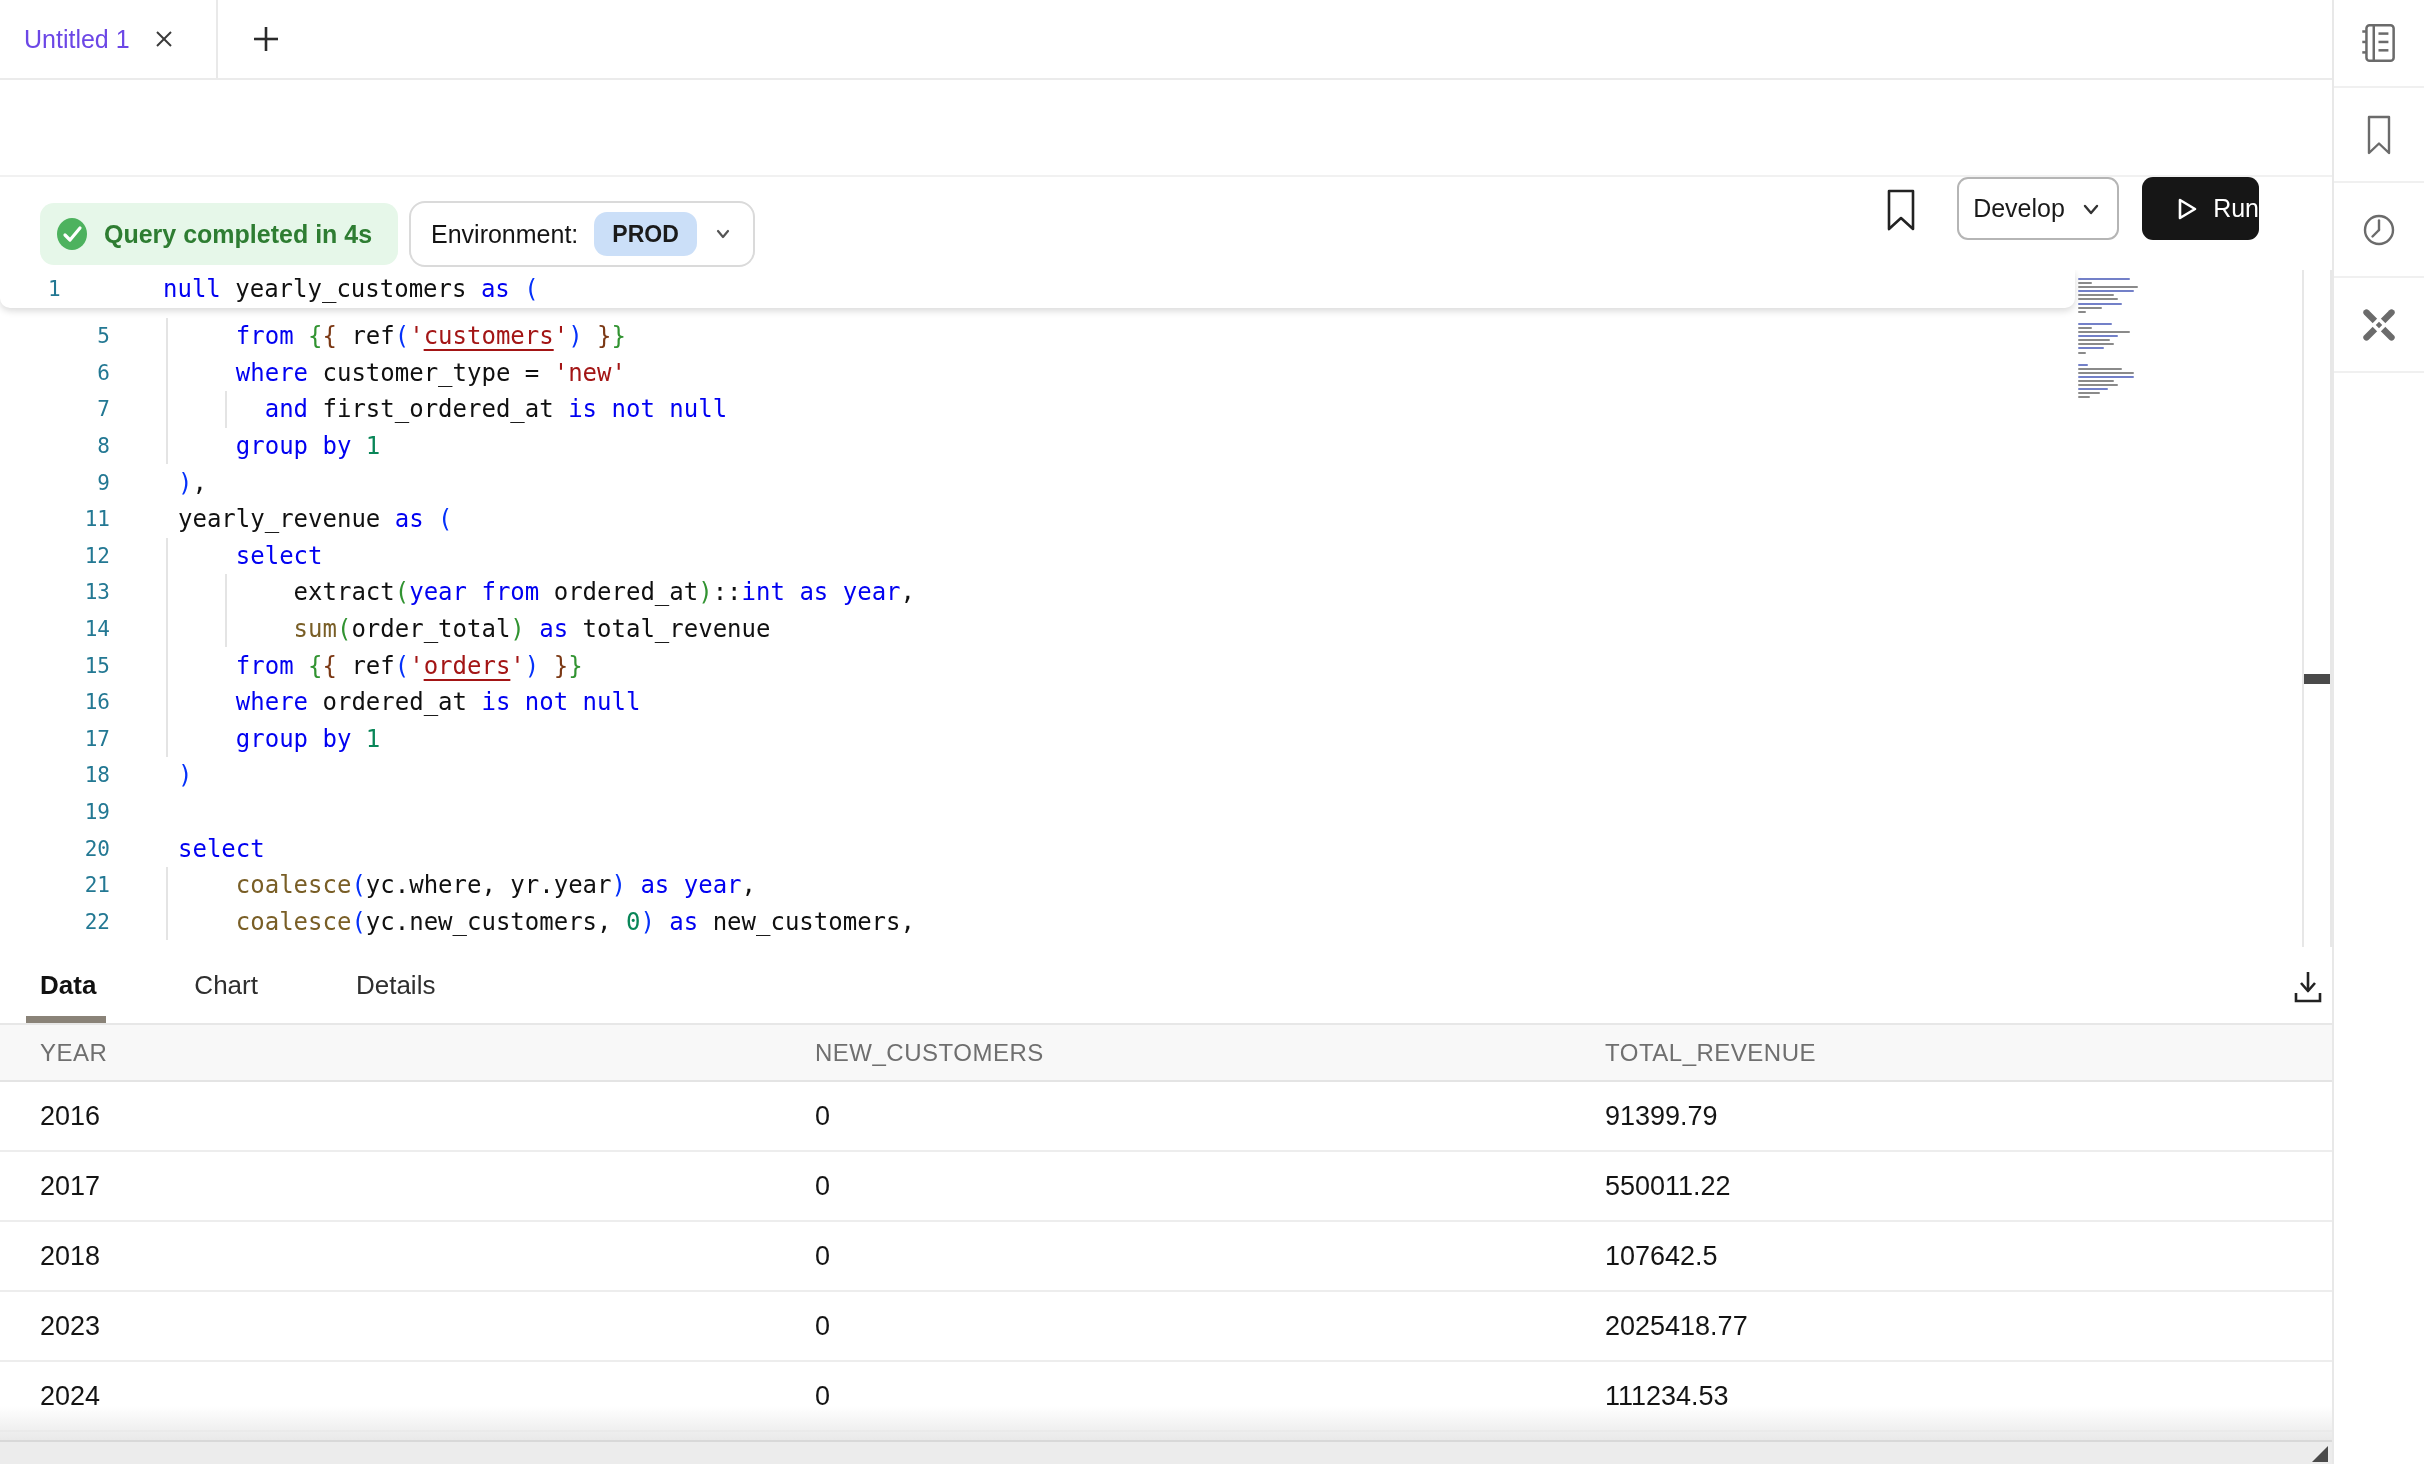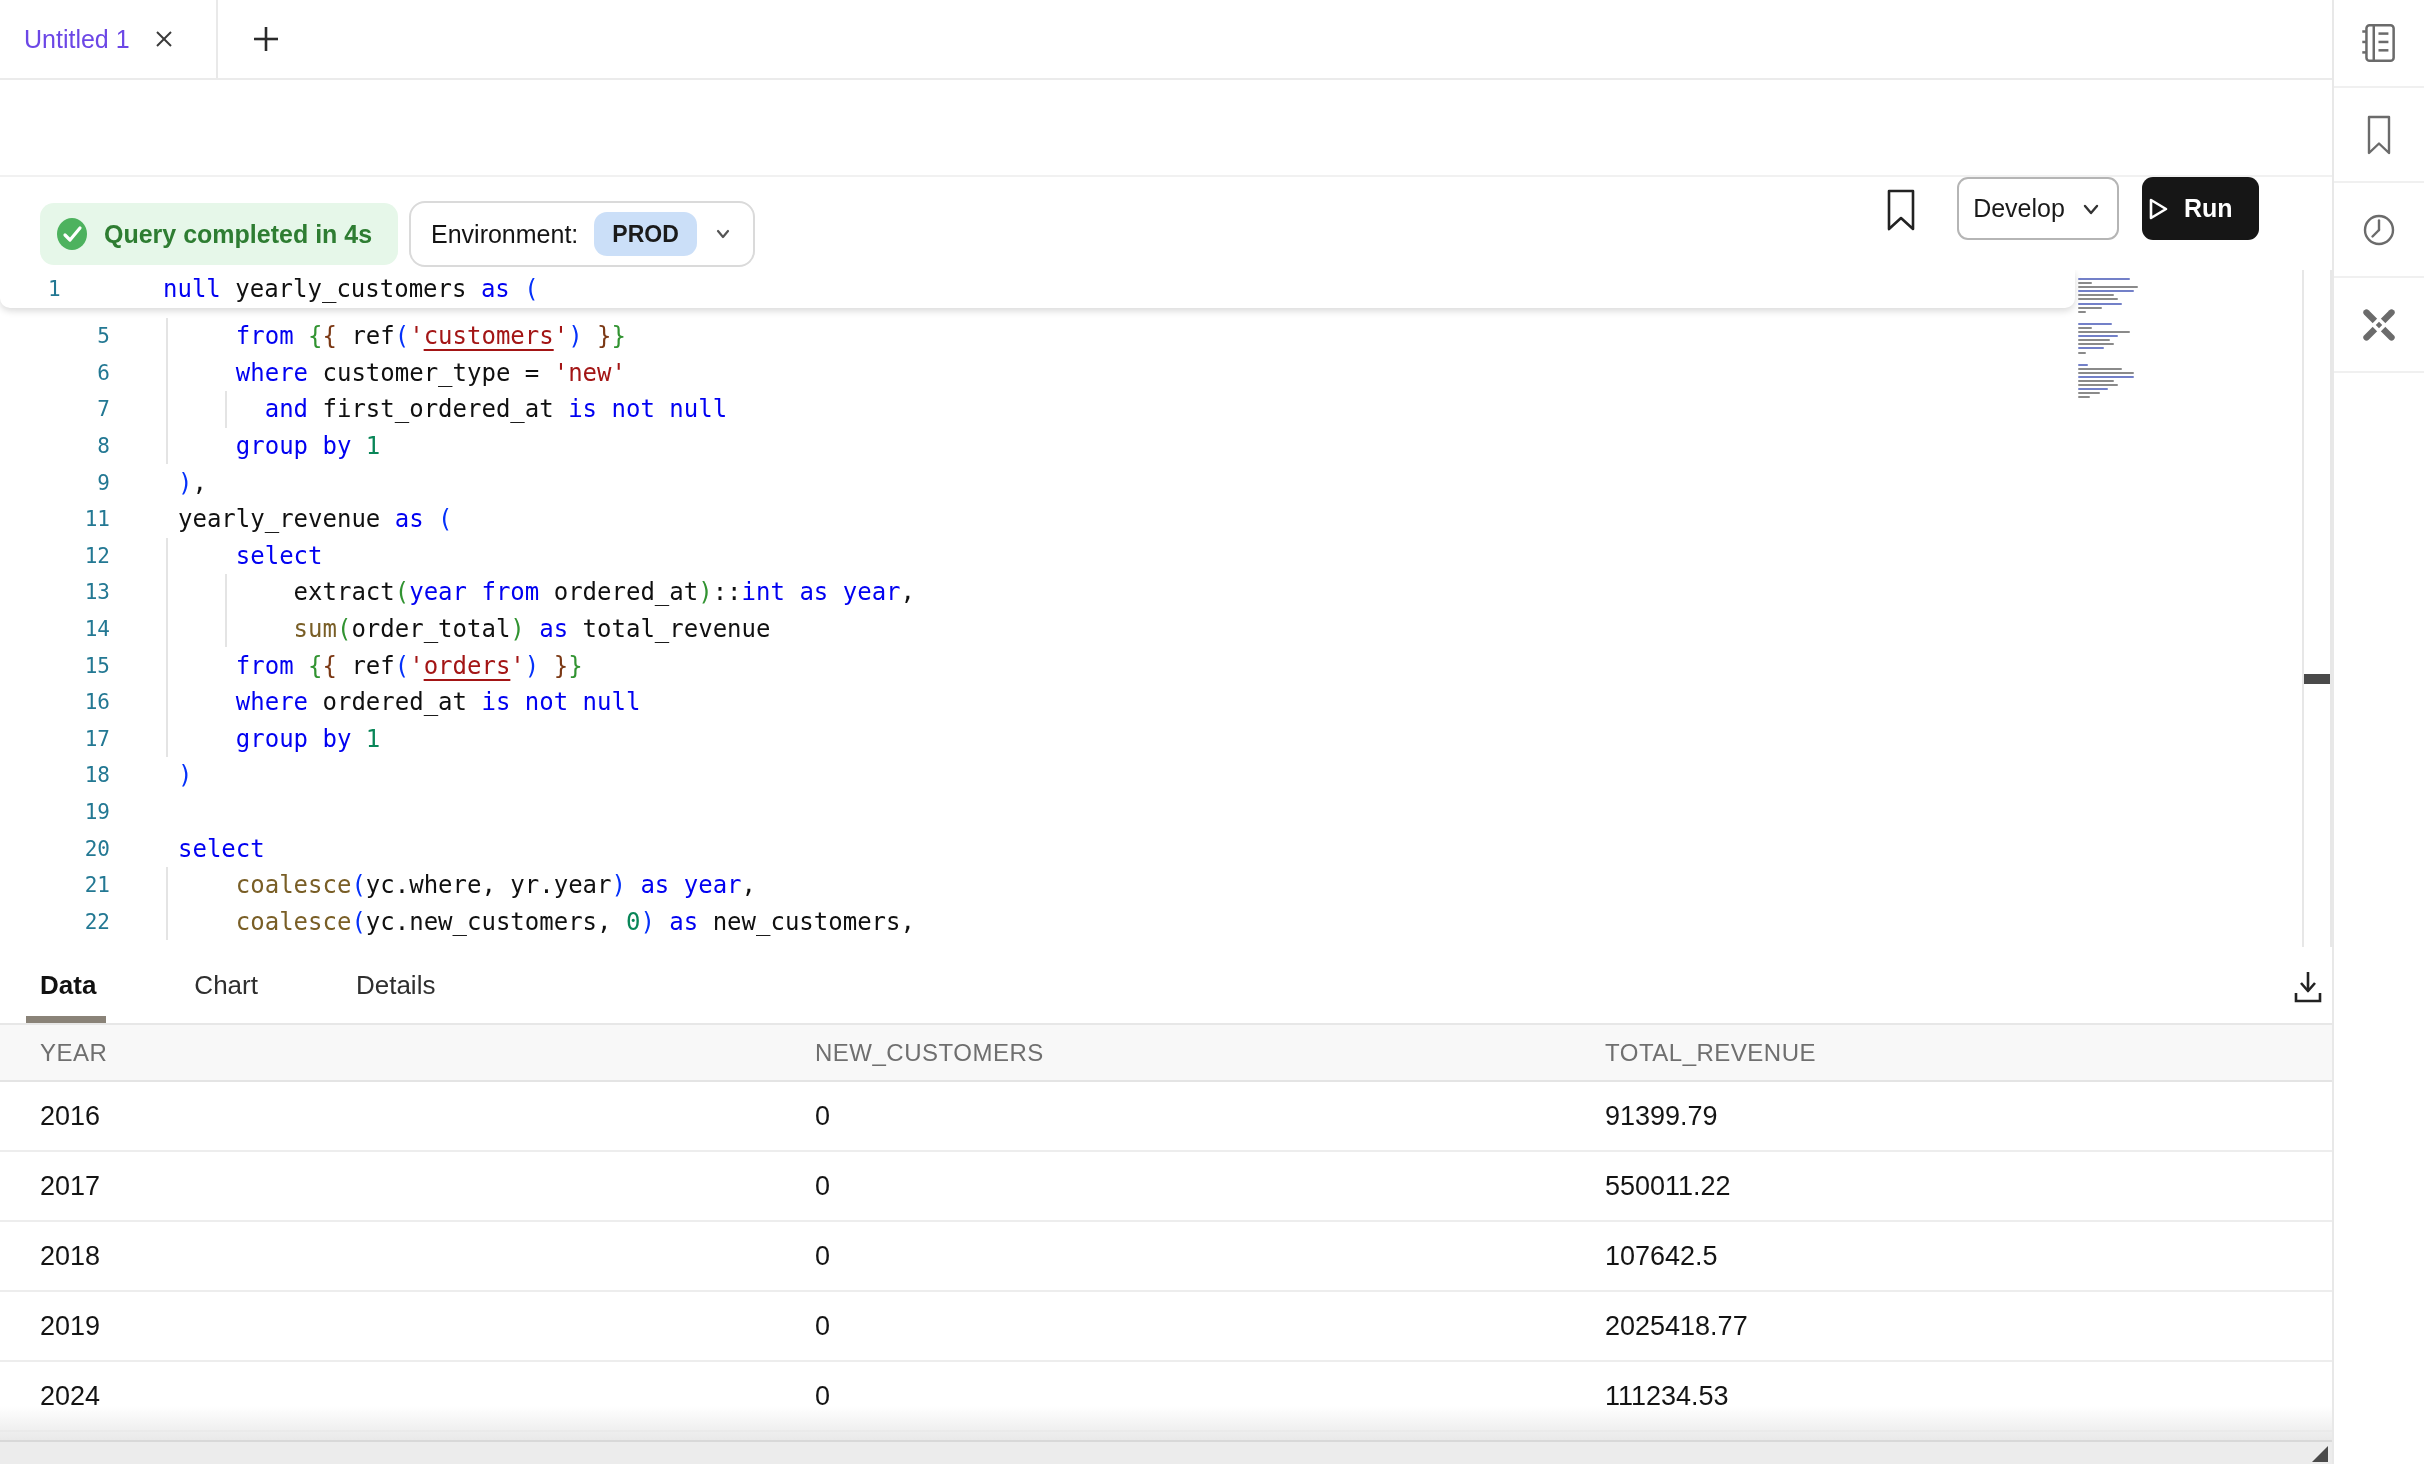--- a/index.html
+++ b/index.html
@@ -22,21 +22,21 @@
 
   
   .toolbar { position:relative; height:97px; border-bottom:2px solid #f1f1f1; }
   .bm-btn { position:absolute; left:1882px; top:106px; width:40px; height:52px; }
   .btn-develop { position:absolute; left:1957px; top:97px; width:162px; height:63px;
                  background:#fff; border:2px solid #b5b5b5; border-radius:11px;
                  display:flex; align-items:center; justify-content:center; gap:14px;
                  font-size:25px; color:#1a1a1a; }
   .btn-run { position:absolute; left:2142px; top:97px; width:117px; height:63px;
              background:#161616; border-radius:11px; display:flex; align-items:center;
-             justify-content:flex-start; gap:12px; color:#fff; font-size:25px;font-weight:bold; }
+             justify-content:flex-end; gap:12px; color:#fff; font-size:25px; }
 
   
   .statusrow { position:relative; height:93px; }
   .status-pill { position:absolute; left:40px; top:26px; height:62px; background:#e6f7e9;
                  border-radius:14px; display:flex; align-items:center; gap:14px;
                  padding:0 26px 0 14px; }
   .status-pill .txt { color:#2e7d32; font-size:25px; font-weight:600; }
   .env-pill { position:absolute; left:409px; top:24px; height:66px; background:#fff;
               border:2px solid #dadada; border-radius:16px; display:flex; align-items:center;
               gap:16px; padding:0 20px; }
@@ -310,21 +310,21 @@
           <div>2017</div>
           <div>0</div>
           <div>550011.22</div>
         </div>
         <div class="tgrid trow">
           <div>2018</div>
           <div>0</div>
           <div>107642.5</div>
         </div>
         <div class="tgrid trow">
-          <div>2019</div>
+          <div>2023</div>
           <div>0</div>
           <div>2025418.77</div>
         </div>
         <div class="tgrid trow">
           <div>2024</div>
           <div>0</div>
           <div>111234.53</div>
         </div>
       </div>
     <div class="tfade"></div>

